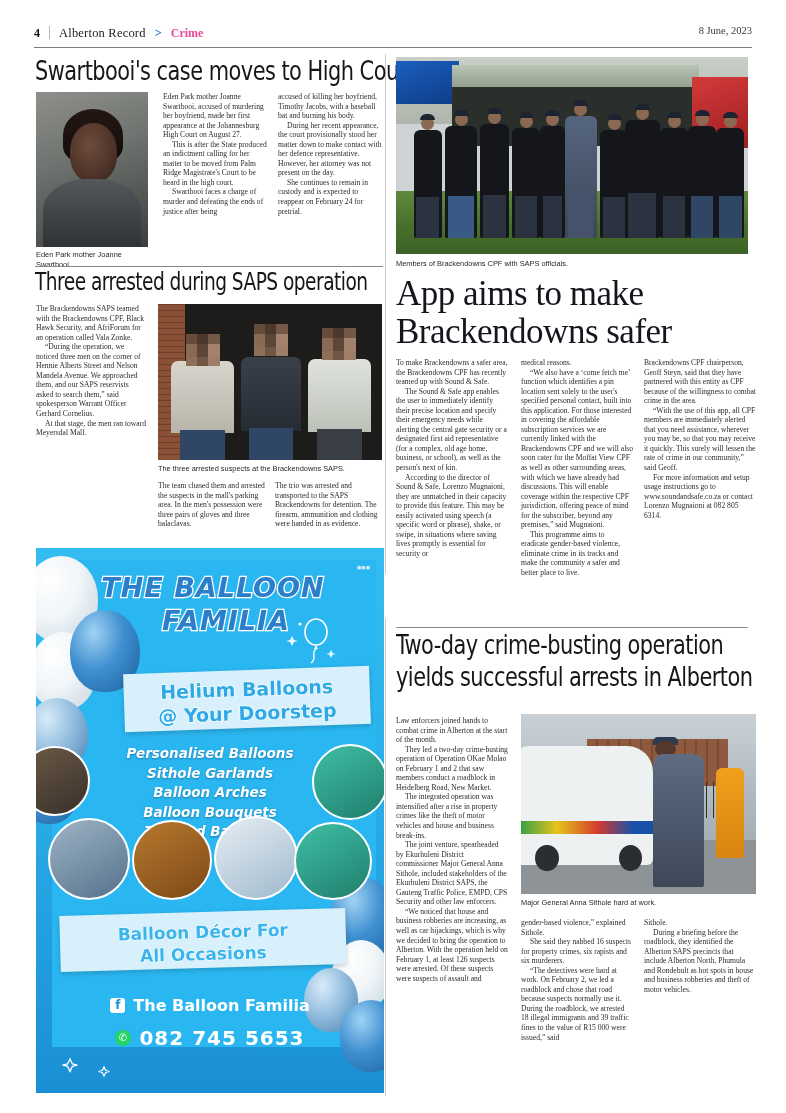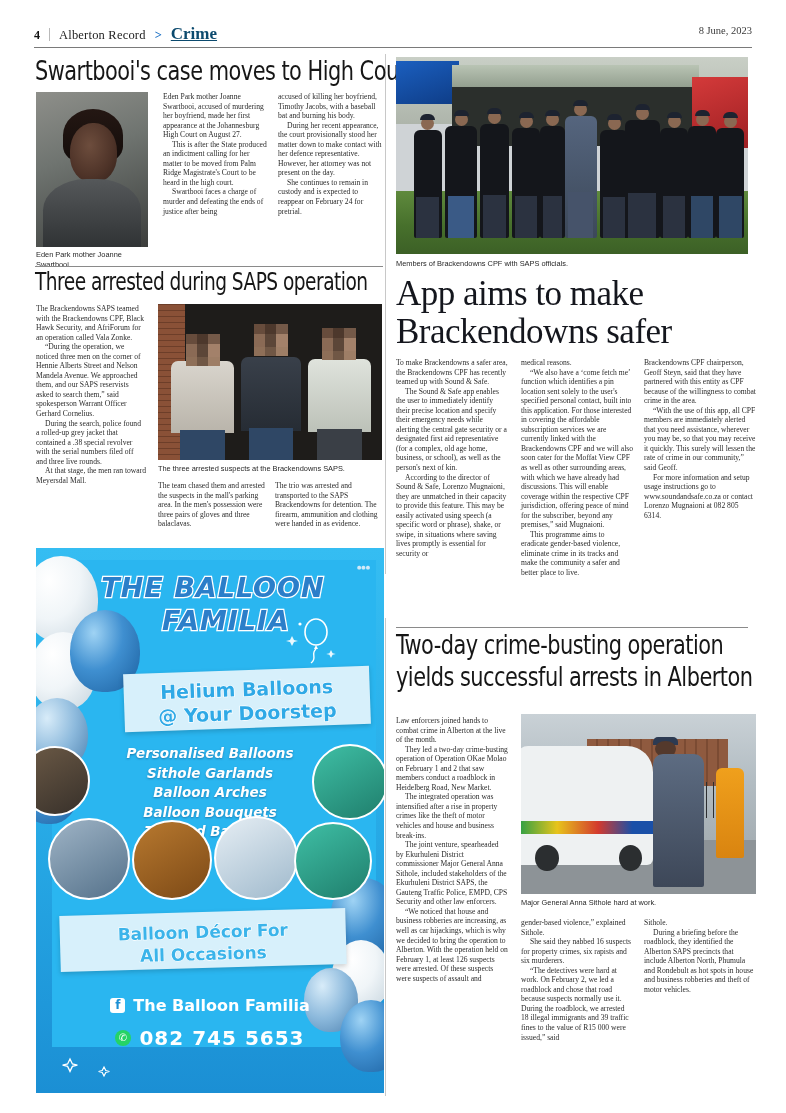--- a/index.html
+++ b/index.html
@@ -6,21 +6,21 @@
   body{width:786px;height:1113px;font-family:"Liberation Serif",serif;color:#1a1a1a;position:relative;overflow:hidden;}
   .page{position:absolute;left:0;top:0;width:786px;height:1113px;background:#fff;}
 
   
   .masthead{position:absolute;left:34px;top:24px;width:718px;height:22px;}
   .mh-left{position:absolute;left:0;top:0;display:flex;align-items:baseline;gap:9px;}
   .mh-pageno{font-family:"Liberation Serif",serif;font-weight:bold;font-size:12px;color:#111;}
   .mh-divider{display:inline-block;width:1px;height:13px;background:#b9b9b9;position:relative;top:2px;}
   .mh-pub{font-family:"Liberation Serif",serif;font-size:12.5px;color:#222;letter-spacing:.2px;}
   .mh-gt{font-family:"Liberation Serif",serif;font-size:12.5px;font-weight:bold;color:#1a6fc4;}
-  .mh-sec{font-family:"Liberation Serif",serif;font-size:17px;font-weight:bold;color:#0c4a6e;text-decoration:underline;}
+  .mh-sec{font-family:"Liberation Serif",serif;font-size:12px;font-weight:bold;color:#ec4899;}
   .mh-date{position:absolute;right:0;top:1px;font-size:10.5px;color:#3a3a3a;font-family:"Liberation Serif",serif;}
   .mh-rule{position:absolute;left:34px;top:47px;width:718px;height:1px;background:#7a7a7a;}
 
   
   .vrule{position:absolute;width:1px;background:#c8c8c8;}
   .hrule{position:absolute;height:1px;background:#8a8a8a;}
 
   
   .hl{font-family:"Liberation Sans Narrow","DejaVu Sans Condensed","Liberation Sans",sans-serif;
       font-weight:400;color:#161616;letter-spacing:-0.6px;line-height:1.0;
@@ -176,21 +176,20 @@
     <p>During her recent appearance, the court provisionally stood her matter down to make contact with her defence representative. However, her attorney was not present on the day.</p>
     <p>She continues to remain in custody and is expected to reappear on February 24 for pretrial.</p>
   </div>
 
   <div class="hrule" style="left:35px;top:266px;width:348px;"></div>
   <div class="hl" style="position:absolute;left:35px;top:270px;font-size:24px;">Three arrested during SAPS operation</div>
 
   <div class="col" style="left:36px;top:304px;width:110px;">
     <p class="first">The Brackendowns SAPS teamed with the Brackendowns CPF, Black Hawk Security, and AfriForum for an operation called Vala Zonke.</p>
     <p>“During the operation, we noticed three men on the corner of Hennie Alberts Street and Nelson Mandela Avenue. We approached them, and our SAPS reservists asked to search them,” said spokesperson Warrant Officer Gerhard Cornelius.</p>
-    <p>During the search, police found a rolled-up grey jacket that contained a .38 special revolver with the serial numbers filed off and three live rounds.</p>
     <p>At that stage, the men ran toward Meyersdal Mall.</p>
   </div>
 
   <div class="photo p3" style="left:158px;top:304px;width:224px;height:156px;">
     <div class="brick"></div>
     <div class="wall"></div>
     <div class="sus" style="left:6%;width:28%;height:88%;">
       <div class="torso" style="background:linear-gradient(180deg,#d9d5cd,#b9b4aa);"></div>
       <div class="jeans"></div>
       <div class="pix" style="top:8%;"></div>
@@ -361,21 +360,21 @@
     <p class="first">Brackendowns CPF chairperson, Geoff Steyn, said that they have partnered with this entity as CPF because of the willingness to combat crime in the area.</p>
     <p>“With the use of this app, all CPF members are immediately alerted that you need assistance, wherever you may be, so that you may receive it quickly. This surely will lessen the rate of crime in our community,” said Geoff.</p>
     <p>For more information and setup usage instructions go to www.soundandsafe.co.za or contact Lorenzo Mugnaioni at 082 805 6314.</p>
   </div>
 
   <div class="hrule" style="left:396px;top:627px;width:352px;"></div>
   <div class="hl" style="position:absolute;left:396px;top:631px;font-size:27px;">Two-day crime-busting operation</div>
   <div class="hl" style="position:absolute;left:396px;top:663px;font-size:27px;">yields successful arrests in Alberton</div>
 
   <div class="col" style="left:396px;top:716px;width:112px;">
-    <p class="first">Law enforcers joined hands to combat crime in Alberton at the live of the month.</p>
+    <p class="first">Law enforcers joined hands to combat crime in Alberton at the start of the month.</p>
     <p>They led a two-day crime-busting operation of Operation OKae Molao on February 1 and 2 that saw members conduct a roadblock in Heidelberg Road, New Market.</p>
     <p>The integrated operation was intensified after a rise in property crimes like the theft of motor vehicles and house and business break-ins.</p>
     <p>The joint venture, spearheaded by Ekurhuleni District commissioner Major General Anna Sithole, included stakeholders of the Ekurhuleni District SAPS, the Gauteng Traffic Police, EMPD, CPS Security and other law enforcers.</p>
     <p>“We noticed that house and business robberies are increasing, as well as car hijackings, which is why we decided to bring the operation to Alberton. With the operation held on February 1, at least 126 suspects were arrested. Of these suspects were suspects of assault and</p>
   </div>
 
   <div class="photo p4" style="left:521px;top:714px;width:235px;height:180px;">
     <div class="bldg"></div>
     <div class="fence"></div>
     <div class="road"></div>

